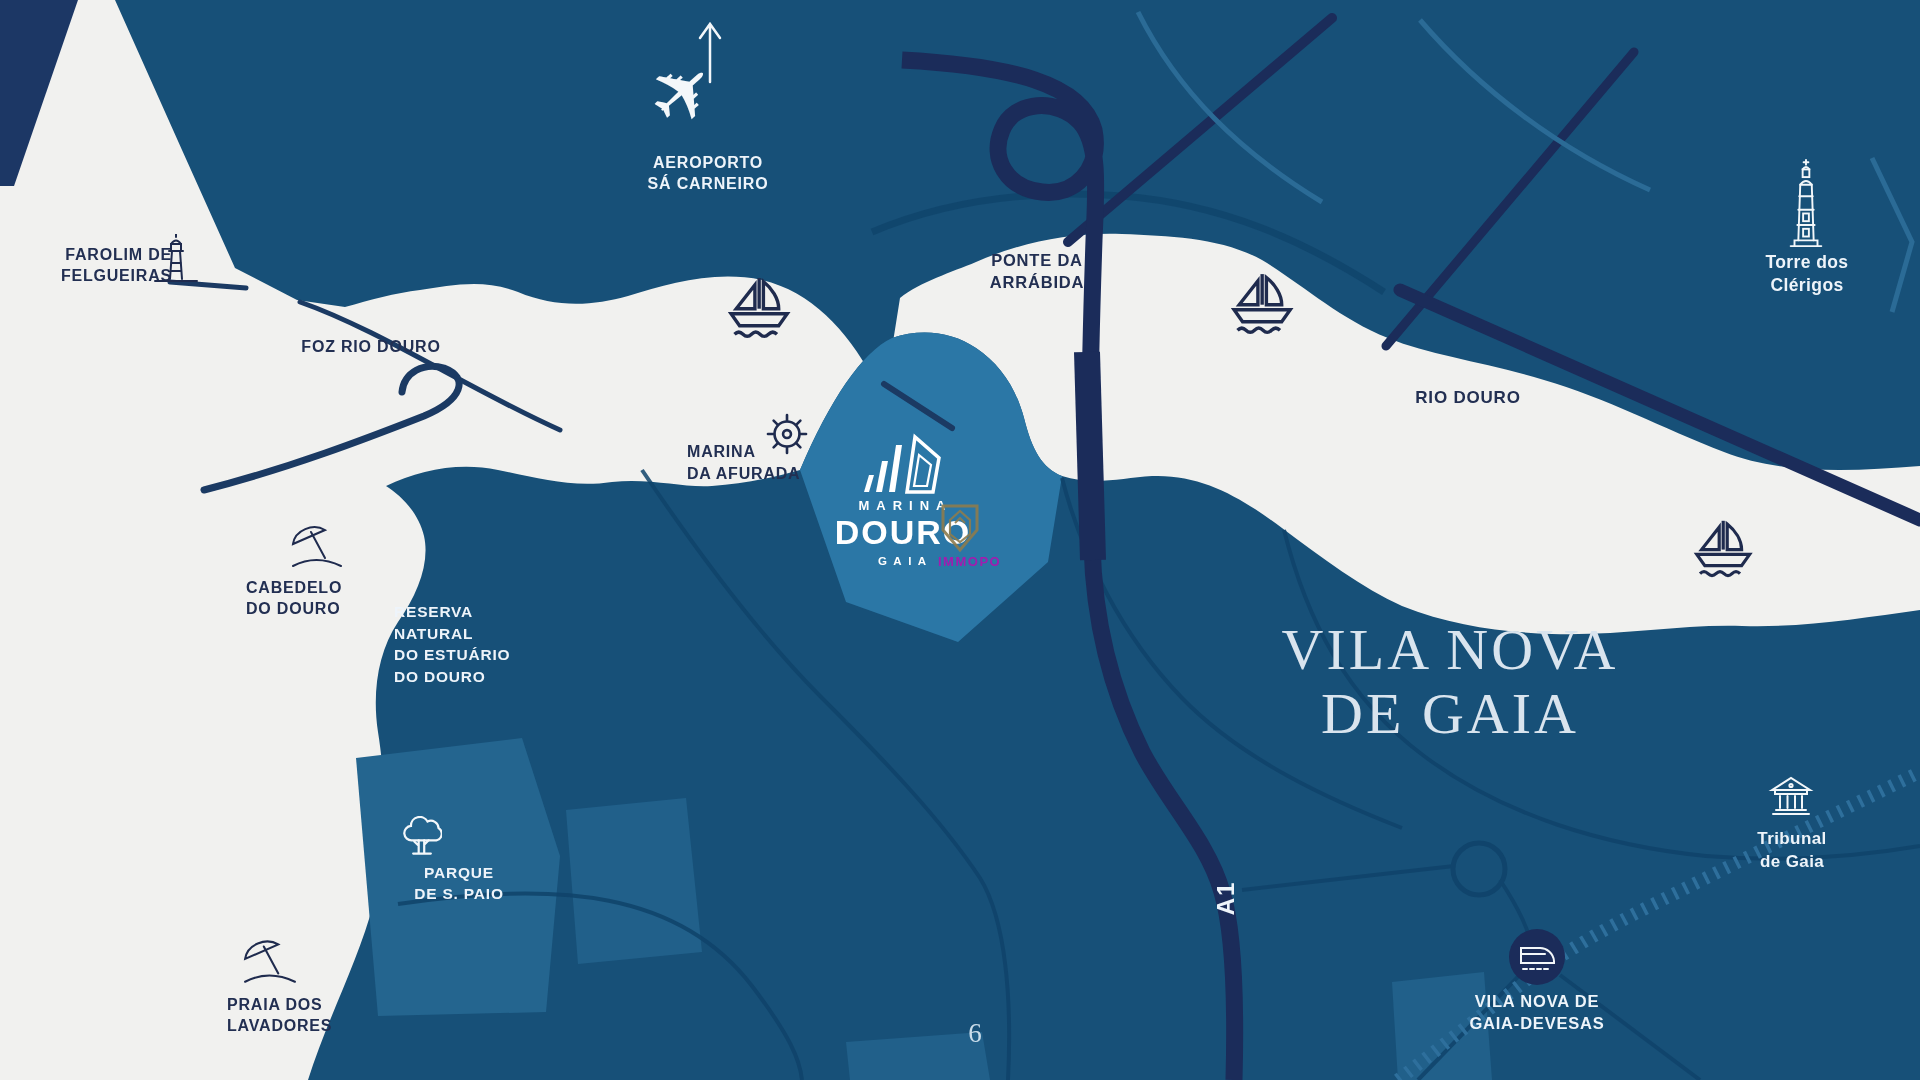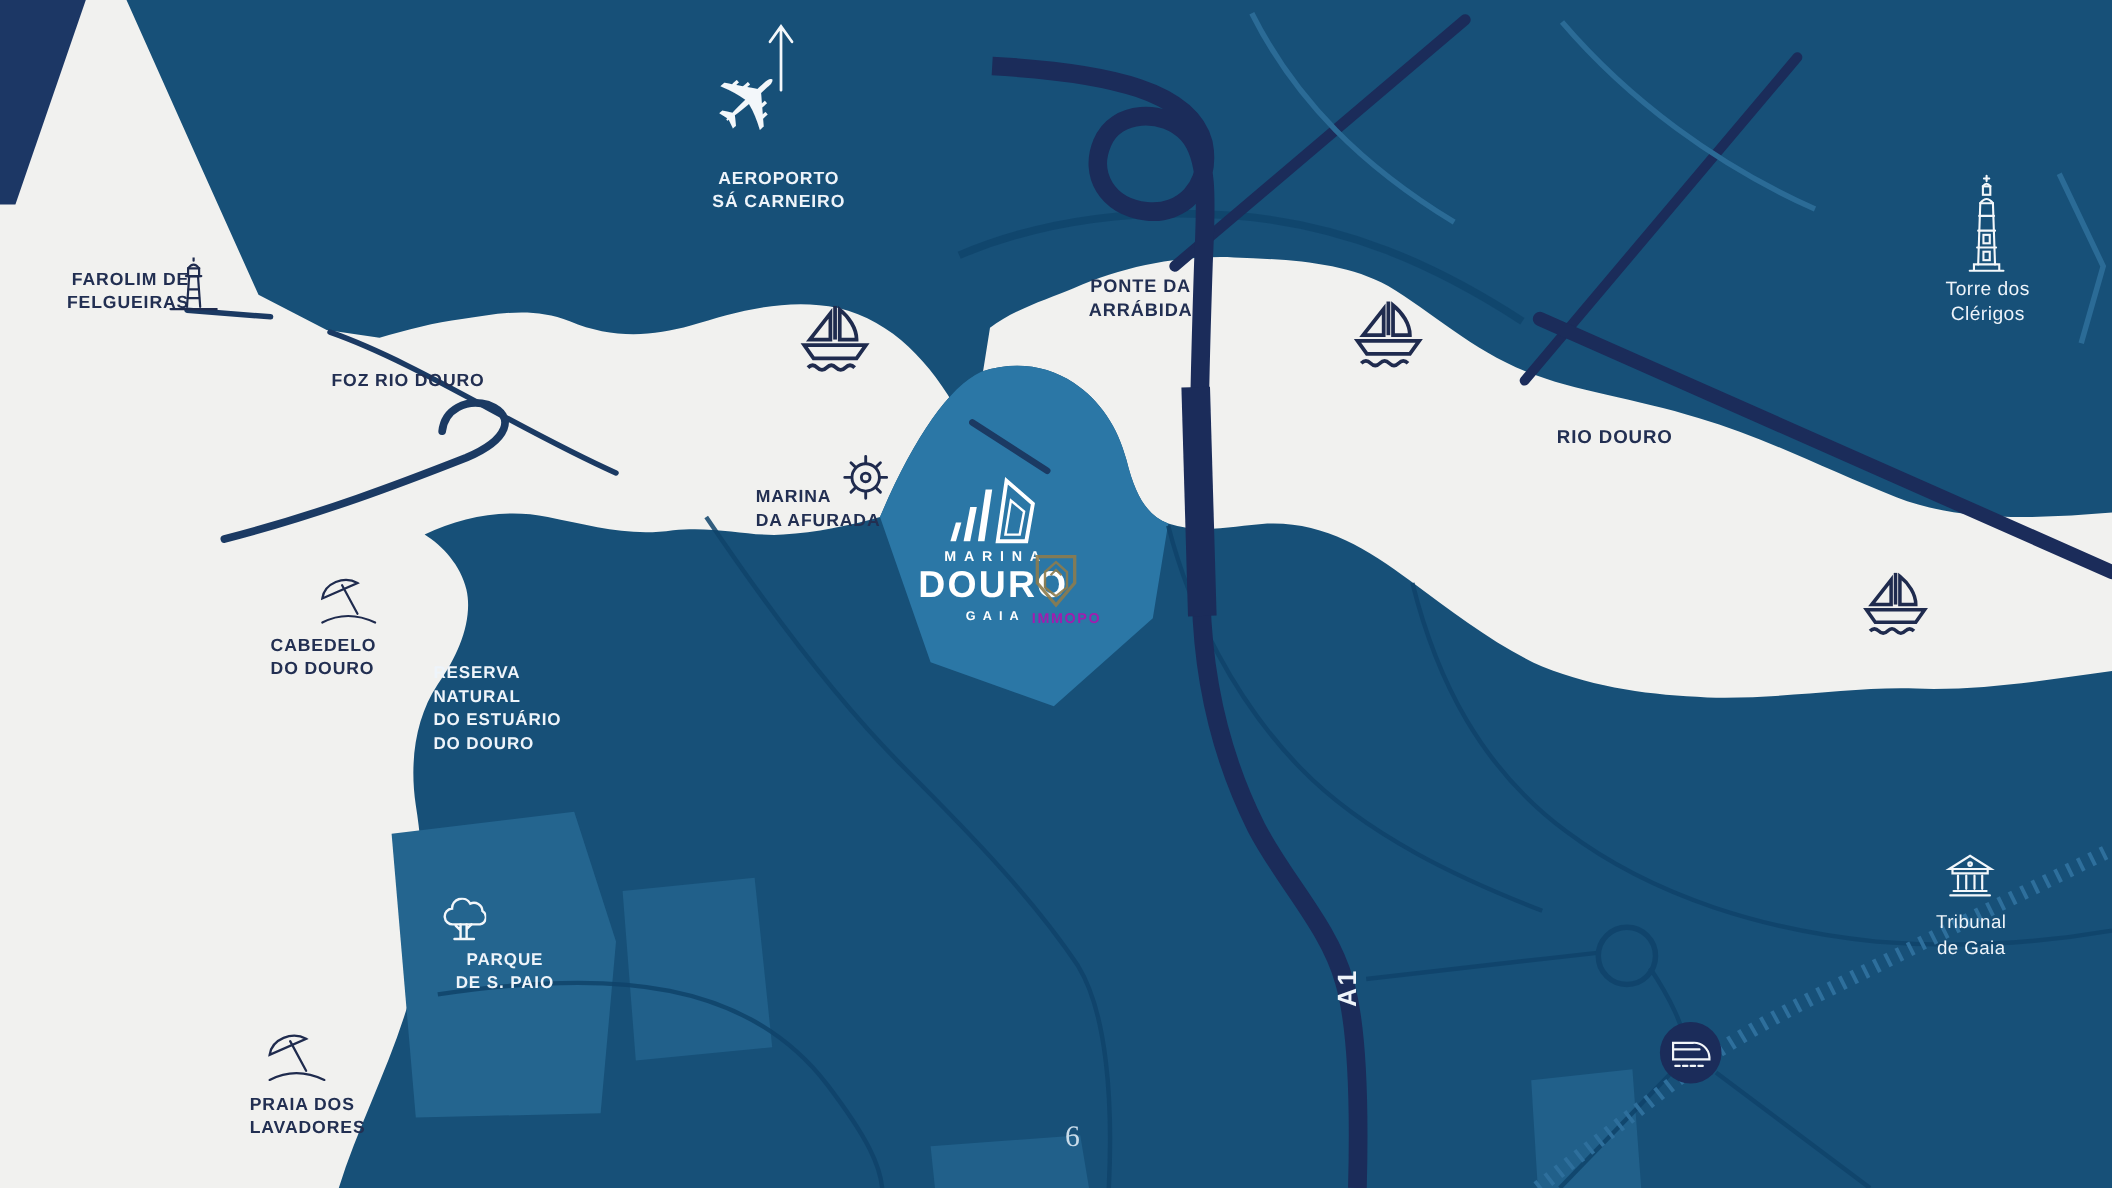--- a/index.html
+++ b/index.html
@@ -2,21 +2,21 @@
 <html><head>
 <meta charset="utf-8">
 <style>
   html,body{margin:0;padding:0;background:#dfe2e4;}
   .stage{position:relative;width:1920px;height:1080px;overflow:hidden;background:#f1f1ef;
          font-family:"Liberation Sans",sans-serif;}
   .map-svg{position:absolute;inset:0;}
   .lbl{position:absolute;white-space:pre-line;}
   .lm-dark{color:#222f52;font-size:16px;font-weight:600;letter-spacing:.8px;line-height:21px;}
   .lm-light{color:#eef4fa;font-size:16px;font-weight:600;letter-spacing:.8px;line-height:21px;}
-  .lm-mixed{color:#eef4fa;font-size:17.5px;font-weight:400;letter-spacing:.4px;line-height:23px;text-align:center;}
+  .lm-mixed{color:#eef4fa;font-size:17.5px;font-weight:700;letter-spacing:.4px;line-height:23px;text-align:center;}
   .center{text-align:center;}
   .serif-title{font-family:"Liberation Serif",serif;color:#d9e4ee;font-weight:400;text-align:center;}
   .porto-title{font-size:52px;letter-spacing:6px;}
   .gaia-title{font-size:58px;letter-spacing:3px;line-height:64px;}
   .pagenum{font-family:"Liberation Serif",serif;color:#c9dcea;font-size:27px;text-align:center;}
   .a1{transform:rotate(-90deg);transform-origin:center;color:#eef4fa;font-size:24px;font-weight:700;letter-spacing:2px;text-align:center;}
   .logo-block{position:absolute;left:802px;top:498px;width:200px;text-align:center;color:#ffffff;}
   .logo-marina{font-size:13px;letter-spacing:7px;font-weight:600;margin-left:7px;}
   .logo-douro{font-size:34px;letter-spacing:2px;font-weight:700;line-height:38px;margin-left:2px;}
   .logo-gaia{font-size:11.5px;letter-spacing:6.5px;font-weight:600;margin-top:4px;margin-left:6.5px;}
@@ -123,20 +123,22 @@
     <g>
       <circle cx="1537" cy="957" r="28" fill="#1b2c5a"></circle>
       <g transform="translate(1537,957)" stroke="#f3f7fa" stroke-width="2" fill="none" stroke-linecap="round">
         <path d="M -16,-9 h 18 a 14,14 0 0 1 15,13 v 2 h -33 z"></path>
         <path d="M -16,-3 H 8"></path>
         <path d="M -14,12 H 12" stroke-dasharray="4 3"></path>
       </g>
     </g>
   </svg>
 
+  <div class="lbl serif-title gaia-title" style="left:1260px;top:618px;width:380px;">VILA NOVA
+DE GAIA</div>
 
   <div class="lbl lm-dark center" style="left:296px;top:336px;width:150px;">FOZ RIO DOURO</div>
   <div class="lbl lm-dark center" style="left:1398px;top:387px;width:140px;font-size:17px;text-align:center;">RIO DOURO</div>
 
   <div class="lbl lm-dark" style="left:42px;top:244px;width:130px;text-align:right;">FAROLIM DE
 FELGUEIRAS</div>
   <svg class="icon" style="left:152px;top:234px;" width="48" height="50" viewBox="0 0 48 50">
     <g stroke="#1f2b4e" stroke-width="2" fill="none" stroke-linecap="round">
       <path d="M 3,47 H 45"></path>
       <path d="M 18,45 L 20,17 H 28 L 30,45"></path>
@@ -224,20 +226,22 @@
       <path d="M 4,16 L 23,4 L 42,16 Z"></path>
       <circle cx="23" cy="11.5" r="1.6"></circle>
       <path d="M 7,16 V 20 H 39 V 16"></path>
       <path d="M 12,22 V 34 M 19.5,22 V 34 M 27,22 V 34 M 34,22 V 34"></path>
       <path d="M 8,36 H 38 M 5,40 H 41"></path>
     </g>
   </svg>
   <div class="lbl lm-mixed" style="left:1726px;top:827px;width:132px;font-size:17px;">Tribunal
 de Gaia</div>
 
+  <div class="lbl lm-light center" style="left:1442px;top:990px;width:190px;font-size:16.5px;line-height:22px;">VILA NOVA DE
+GAIA-DEVESAS</div>
 
   <div class="lbl a1" style="left:1196px;top:884px;width:60px;">A1</div>
 
   <svg class="icon" style="left:858px;top:424px;" width="90" height="72" viewBox="0 0 90 72">
     <g fill="#ffffff">
       <path d="M 6,68 L 11,51 L 16,51 L 11,68 Z"></path>
       <path d="M 18,68 L 24,37 L 30,37 L 24,68 Z"></path>
       <path d="M 31,68 L 38,21 L 44,21 L 37,68 Z"></path>
     </g>
     <path d="M 49,68 L 57,13 L 81,34 L 75,68 Z" stroke="#ffffff" stroke-width="3.5" fill="none"></path>

